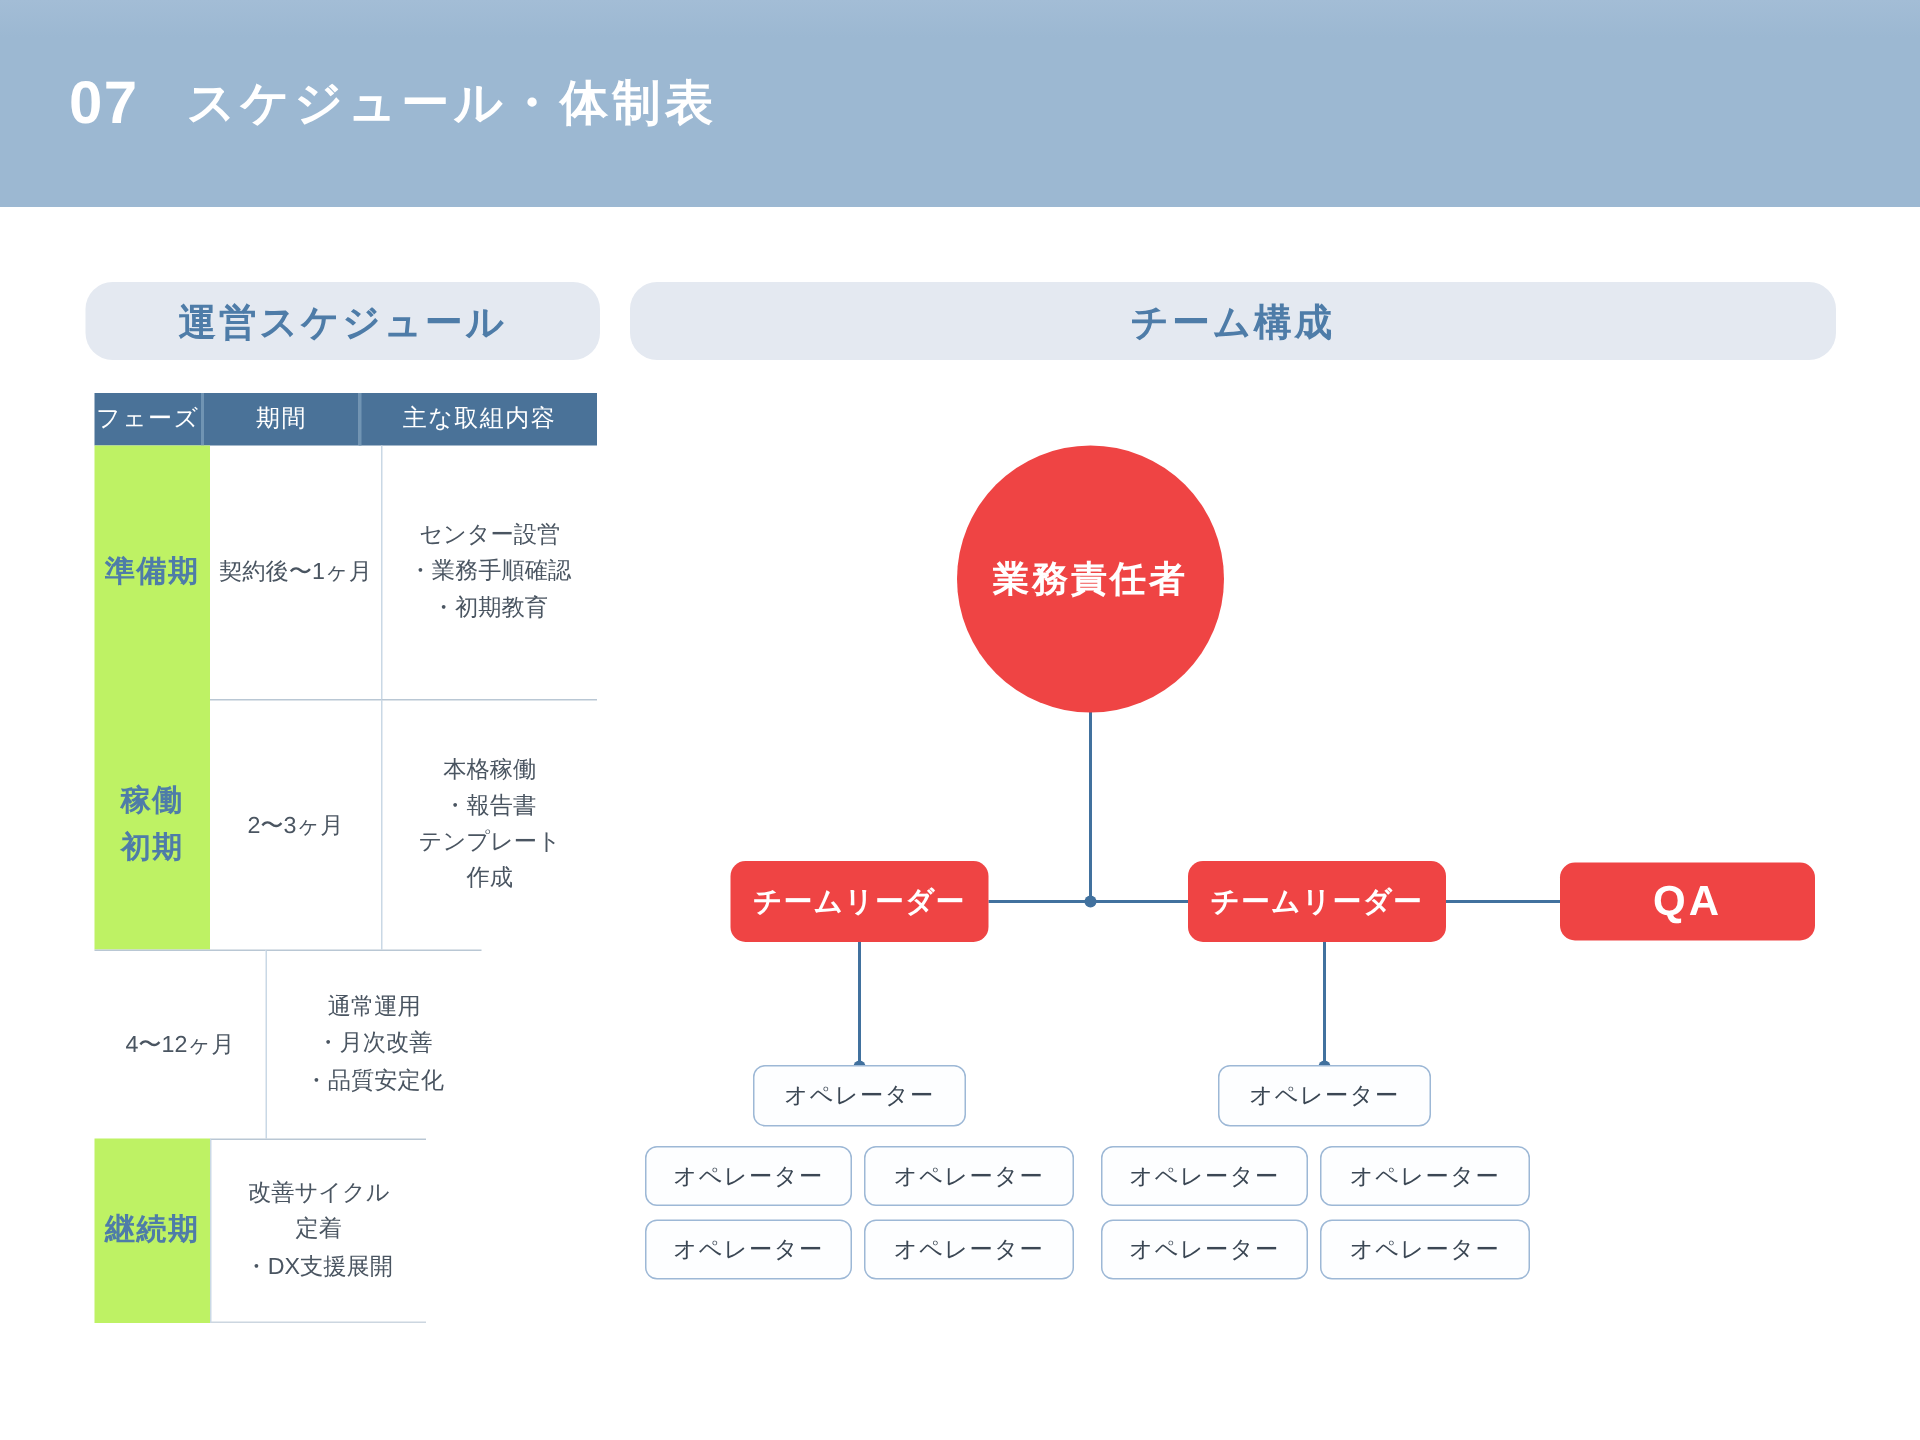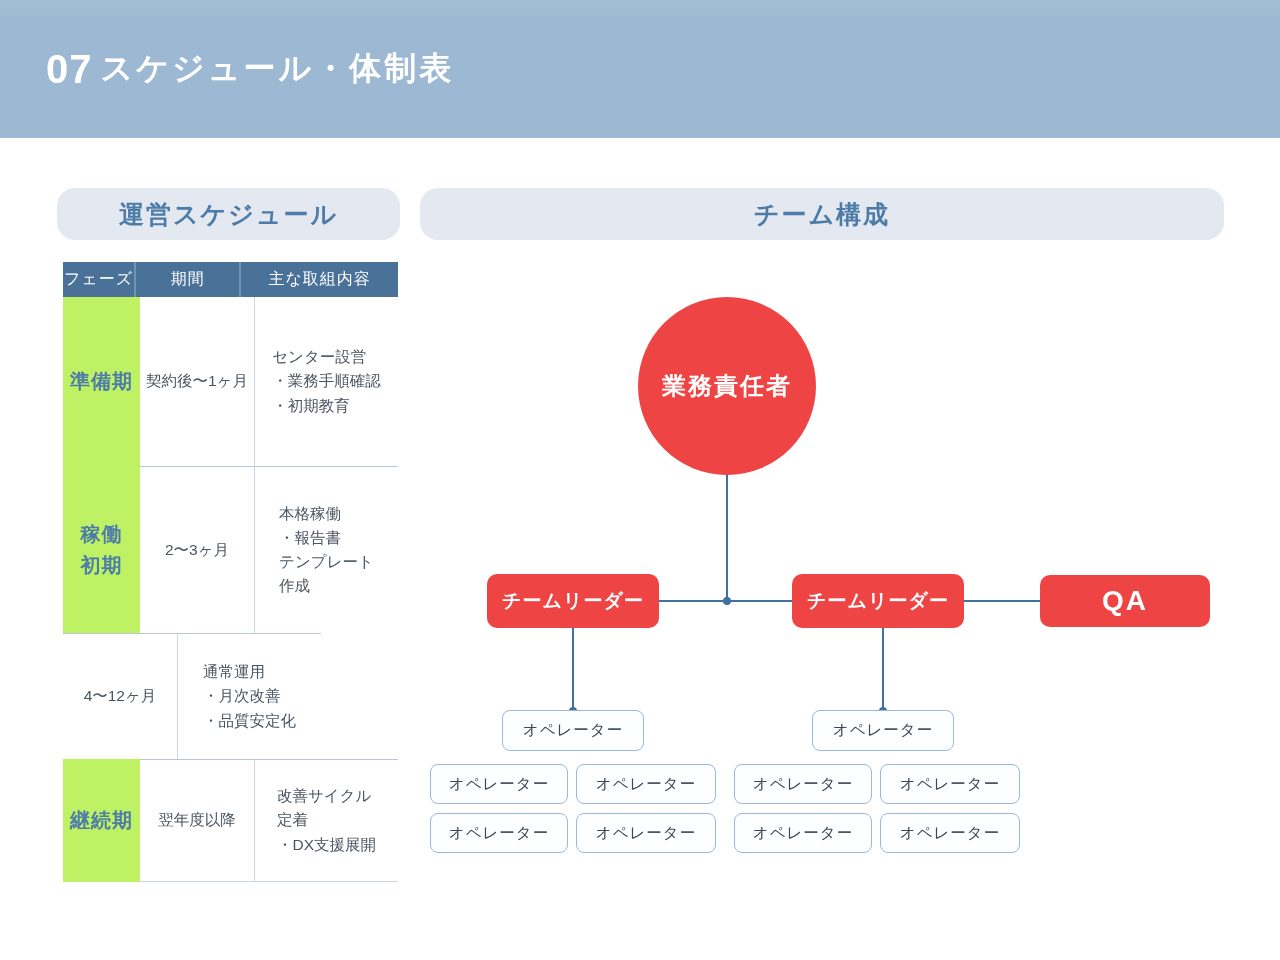--- a/index.html
+++ b/index.html
@@ -8,21 +8,21 @@
     position:relative;
     background:#ffffff;
     font-family:"Liberation Sans","DejaVu Sans",sans-serif;
     overflow:hidden;
   }
 
   
   .banner {
     position:absolute; left:0; top:0; width:1280px; height:138px;
     background:linear-gradient(180deg,#a3bdd6 0%,#9cb8d2 18%,#9cb8d2 100%);
-    display:flex; align-items:center; gap:8px; padding-left:46px;
+    display:flex; align-items:center; gap:32px; padding-left:46px;
   }
   .banner-num  { color:#fff; font-weight:bold; font-size:40px; letter-spacing:1px; }
   .banner-title{ color:#fff; font-weight:bold; font-size:32px; letter-spacing:3px; }
 
   
   .pill {
     position:absolute; height:52px; background:#e4e9f1; border-radius:18px;
     display:flex; align-items:center; justify-content:center;
     color:#4e7ca8; font-weight:bold; font-size:25px; letter-spacing:2px;
   }
@@ -33,21 +33,21 @@
   .sched-table { position:absolute; left:63px; top:262px; width:335px; }
   .t-head { display:flex; height:35px; }
   .t-head .th {
     background:#4a7298; color:#ffffff; font-weight:normal; font-size:16px;
     display:flex; align-items:center; justify-content:center; letter-spacing:1px;
   }
   .t-head .th + .th { border-left:2px solid #7094b3; }
   .th.c1 { width:77px; } .th.c2 { width:114px; } .th.c3 { width:172px; }
 
   .t-row { display:flex; }
-  .t-row .td { display:flex; align-items:center; justify-content:center; text-align:left; }
+  .t-row .td { display:flex; align-items:center; justify-content:center; text-align:center; }
   .td.phase {
     width:77px; background:#bef264; color:#4e7ca8; font-weight:bold;
     font-size:20px; letter-spacing:1px; white-space:pre-line; line-height:1.55;
   }
   .td.period { width:114px; color:#4a5561; font-size:15.5px; }
   .td.tasks  {
     width:144px; color:#4a5561; font-size:15.5px; white-space:pre-line;
     line-height:1.55; border-left:1px solid #c9d8e5;
   }
   .t-row + .t-row .td.period, .t-row + .t-row .td.tasks { border-top:1px solid #b9c7d4; }
@@ -131,21 +131,20 @@
 
   <div class="t-row r3">
     <div class="td period">4〜12ヶ月</div>
     <div class="td tasks">通常運用
 ・月次改善
 ・品質安定化</div>
   </div>
 
   <div class="t-row r4 last">
     <div class="td phase">継続期</div>
-    <div class="td period">翌年度以降</div>
     <div class="td tasks">改善サイクル
 定着
 ・DX支援展開</div>
   </div>
 </div>
 
 <div class="line" style="left:726px; top:474px; width:2px;  height:128px;"></div>
 <div class="line" style="left:659px; top:600px; width:382px; height:2px;"></div>
 <div class="line" style="left:572px; top:628px; width:2px;  height:84px;"></div>
 <div class="line" style="left:882px; top:628px; width:2px;  height:84px;"></div>

